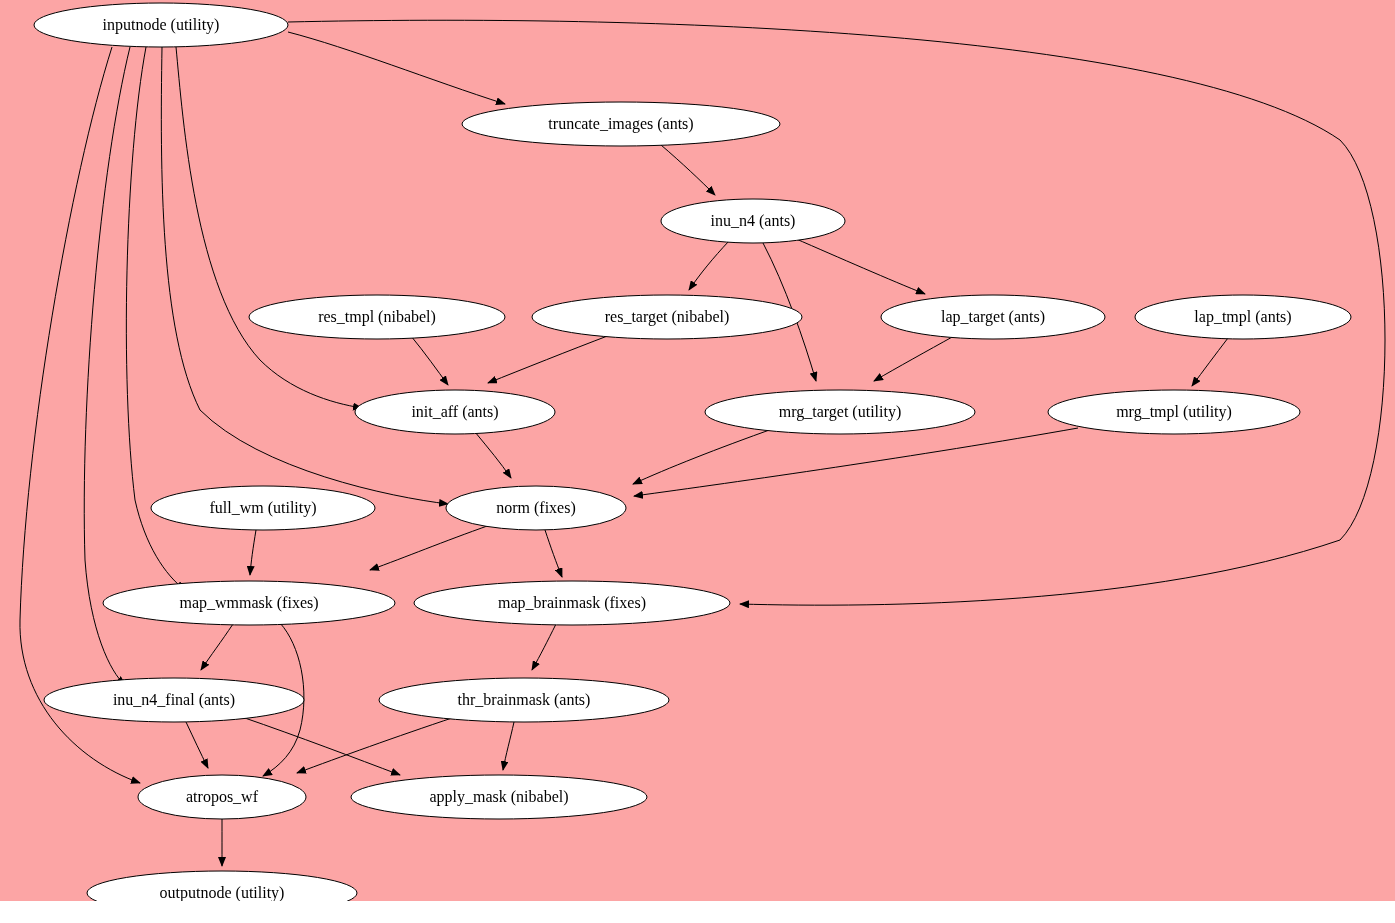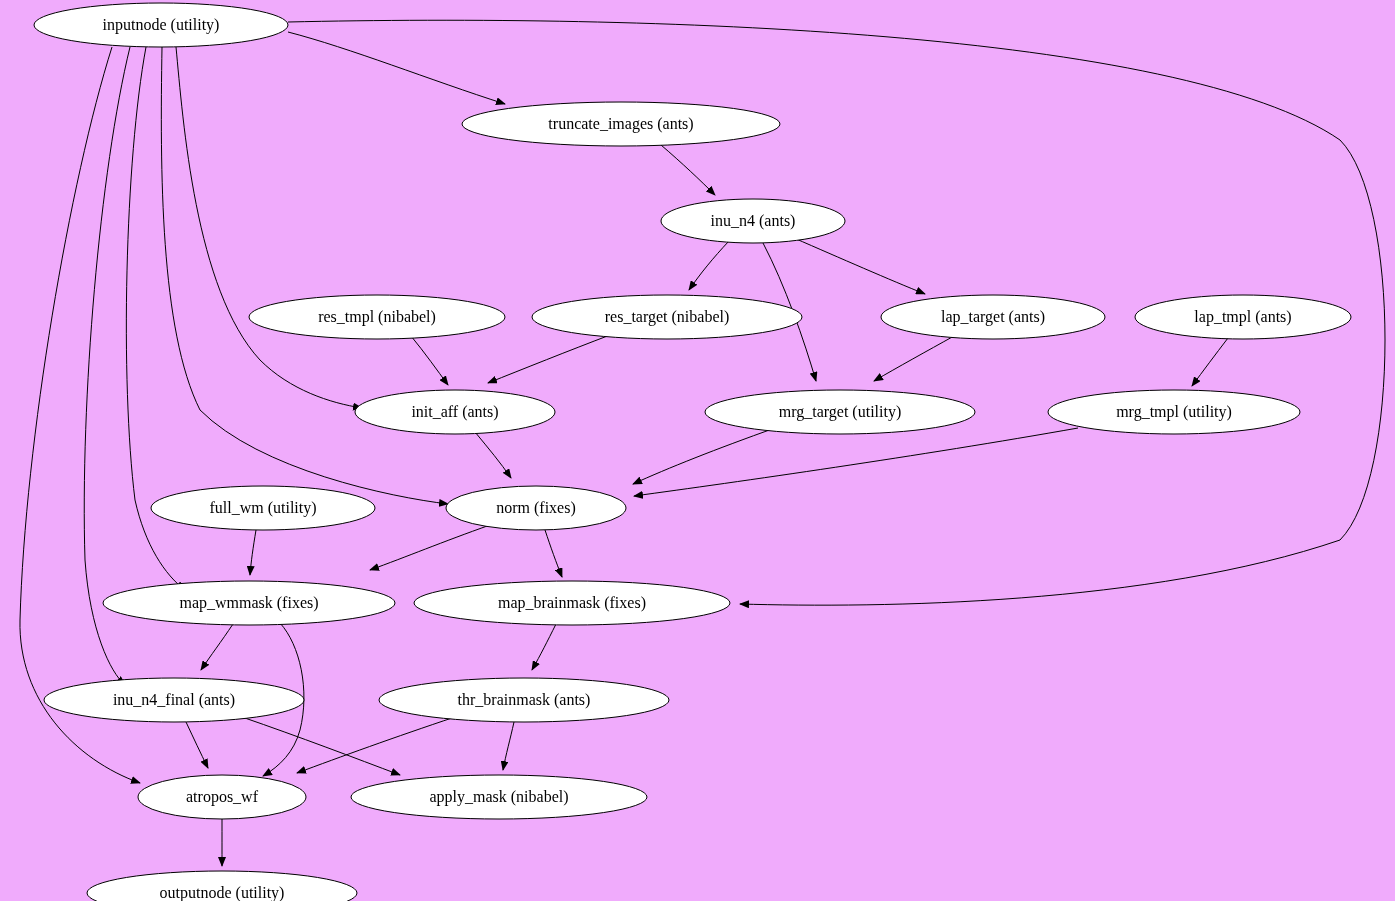--- a/index.html
+++ b/index.html
@@ -4,21 +4,21 @@
 <style>
   html, body {
     margin: 0;
     padding: 0;
     background: #ffffff;
   }
   #graph-root {
     position: relative;
     width: 1395px;
     height: 901px;
-    background: #f0abfc;
+    background: #fca5a5;
     font-family: "Liberation Serif", "DejaVu Serif", serif;
   }
   svg#graph-canvas {
     display: block;
     width: 1395px;
     height: 923px;
   }
   .node-ellipse {
     fill: #ffffff;
     stroke: #000000;

